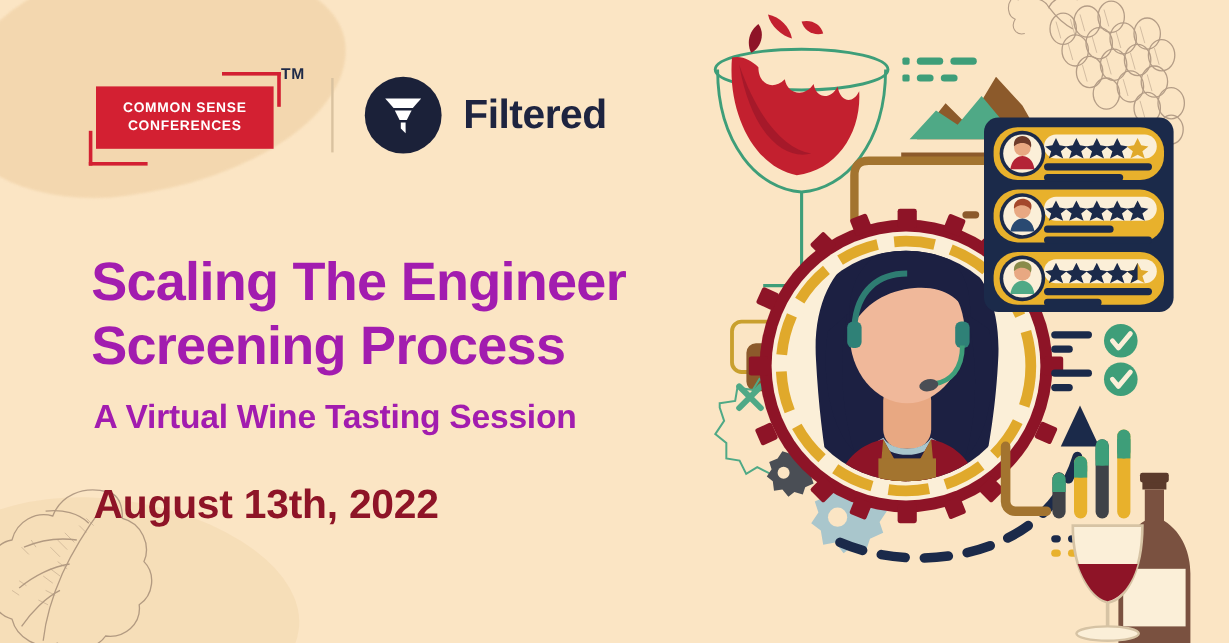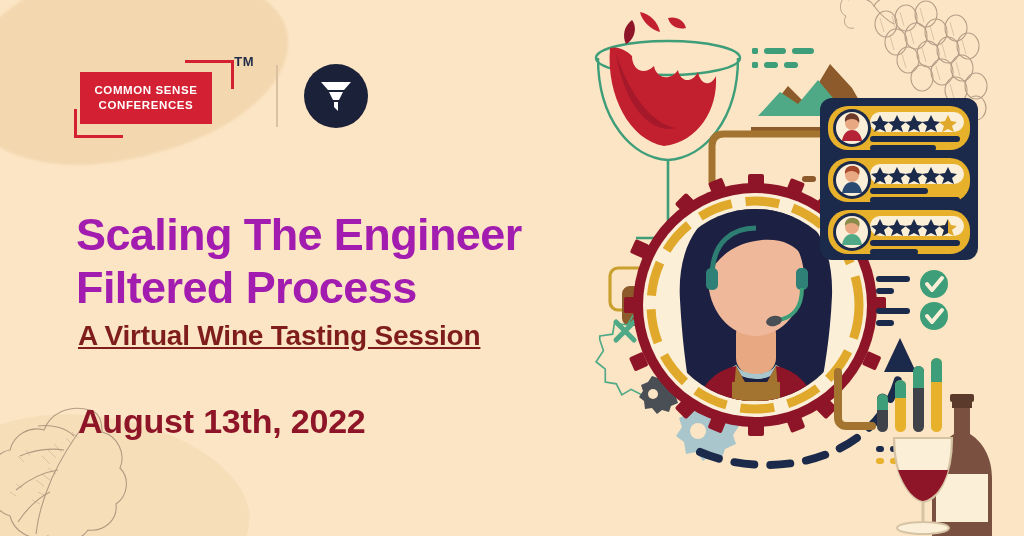--- a/index.html
+++ b/index.html
@@ -27,21 +27,21 @@
     transform:rotate(8deg);
     opacity:.6;
   }
   .grapes-tr{position:absolute;right:24px;top:-6px;width:170px;height:130px;opacity:.55;}
   .leaf-bl{position:absolute;left:-10px;bottom:-6px;width:180px;height:150px;opacity:.55;}
 
   
   .header{position:absolute;left:74px;top:54px;display:flex;align-items:center;gap:26px;}
   .cs-logo{position:relative;width:176px;height:84px;}
   .cs-box{
-    position:absolute;left:6px;top:18px;width:132px;height:52px;
+    position:absolute;left:6px;top:18px;width:148px;height:52px;
     background:#D32032;display:flex;flex-direction:column;
     align-items:center;justify-content:center;gap:2px;
   }
   .cs-line{
     color:#fff;font-weight:bold;font-size:11.5px;letter-spacing:.6px;
     line-height:13px;white-space:nowrap;
   }
   .cs-corner-tr{
     position:absolute;right:16px;top:6px;width:46px;height:26px;
     border-top:3px solid #D32032;border-right:3px solid #D32032;
@@ -62,22 +62,22 @@
   }
   .f-name{color:#1E2440;font-size:34px;font-weight:bold;letter-spacing:-.4px;}
 
   
   .title{
     position:absolute;left:76px;top:208px;width:560px;
     color:#a21caf;font-size:45px;font-weight:bold;line-height:53px;
     letter-spacing:-.6px;
   }
   .subtitle{
-    position:absolute;left:78px;top:320px;width:560px;
-    color:#7f1d1d;font-size:28px;font-weight:bold;letter-spacing:-.2px;text-decoration:underline;
+    position:absolute;left:78px;top:332px;width:560px;
+    color:#a21caf;font-size:28px;font-weight:bold;letter-spacing:-.2px;
   }
   .date{
     position:absolute;left:78px;top:402px;
     color:#8E1427;font-size:34px;font-weight:bold;letter-spacing:-.2px;
   }
 
   
   .illus{position:absolute;left:580px;top:0px;width:444px;height:536px;}
   .illus svg{display:block;}
 </style>
@@ -152,26 +152,27 @@
     <div class="divider"></div>
 
     <div class="filtered">
       <div class="f-circle">
         <svg width="36" height="38" viewBox="0 0 36 38" aria-hidden="true">
           <polygon points="3,5 33,5 26,13 10,13" fill="#ffffff"></polygon>
           <polygon points="11,15 25,15 21,23 15,23" fill="#ffffff"></polygon>
           <polygon points="16,25 20,25 20,34 16,30" fill="#ffffff"></polygon>
         </svg>
       </div>
+      <div class="f-name">Filtered</div>
     </div>
   </div>
 
   <div class="title">
     <div>Scaling The Engineer</div>
-    <div>Filtered Process</div>
+    <div>Screening Process</div>
   </div>
   <div class="subtitle">A Virtual Wine Tasting Session</div>
   <div class="date">August 13th, 2022</div>
 
   <div class="illus">
     <svg width="444" height="536" viewBox="0 0 444 536">
 
       <g>
         <ellipse cx="88" cy="58" rx="72" ry="17" fill="none" stroke="#3E9E79" stroke-width="2.4"></ellipse>
         <path d="M18 58 C18 120 52 158 88 160 C124 158 158 120 158 58" fill="none" stroke="#3E9E79" stroke-width="2.4"></path>

